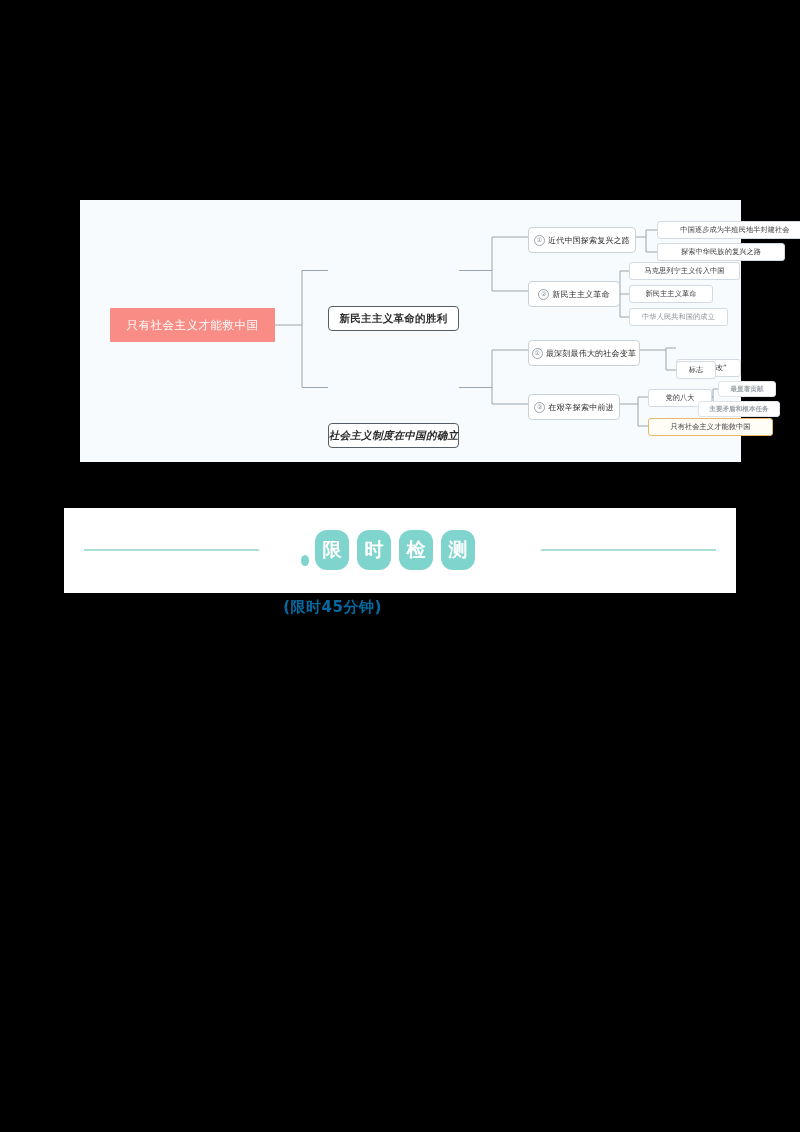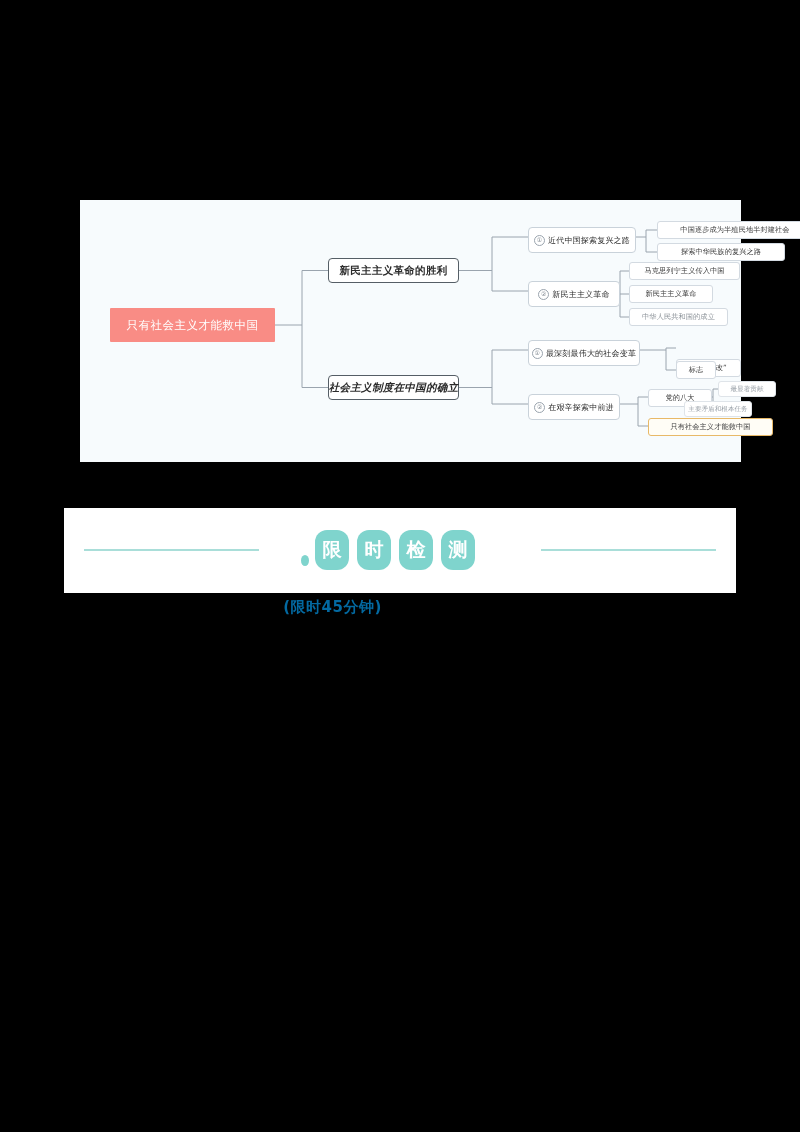--- a/index.html
+++ b/index.html
@@ -27,21 +27,21 @@
     left:30px;top:108px;width:165px;height:34px;
     background:#f98c85;color:#ffffff;
     font-size:11.5px;letter-spacing:.5px;
     border-radius:1px;
   }
 
   
   .lvl1{
     width:131px;height:25px;
     background:#ffffff;border:1.2px solid #555e66;border-radius:4px;
-    font-size:10.5px;font-weight:bold;letter-spacing:.3px;
+    font-size:10.5px;font-weight:bold;letter-spacing:.3px;margin-top:48px;
   }
   #lvl1-a{left:248px;top:58px;}
   #lvl1-b{left:248px;top:175px;font-style:italic;}
 
   
   .lvl2{
     height:20px;background:#ffffff;border:1px solid #c9d2da;border-radius:4px;
     font-size:8px;letter-spacing:.2px;padding:12px 5px;gap:3px;
   }
   #lvl2-a1{left:448px;top:27px;width:108px;}
@@ -66,24 +66,24 @@
   #lvl3-b3{left:549px;top:108px;width:99px;color:#8b9298;}
   #lvl3-c1{left:596px;top:139px;width:65px;margin-top:20px;}
   #lvl3-c2{left:596px;top:161px;width:40px;}
   #lvl3-d1{left:568px;top:189px;width:64px;}
   #lvl3-d2{left:568px;top:218px;width:125px;
            border-color:#e8b968;background:#fffdf6;}
 
   
   .lvl4{
     height:16px;background:#ffffff;border:1px solid #dfe4e9;border-radius:3px;
-    font-size:6.6px;padding:0 21px;color:#9aa1a8;
+    font-size:6.6px;padding:0 21px;color:#9aa1a8;font-weight:bold;
   }
   #lvl4-a{left:638px;top:181px;width:58px;}
-  #lvl4-b{left:604px;top:201px;width:68px;}
+  #lvl4-b{left:618px;top:201px;width:82px;}
 
   
   #mm-lines{position:absolute;left:0;top:0;width:661px;height:262px;}
 
   
   #banner{
     position:absolute;left:64px;top:508px;width:672px;height:85px;
     background:#ffffff;
   }
   .banner-rule{

